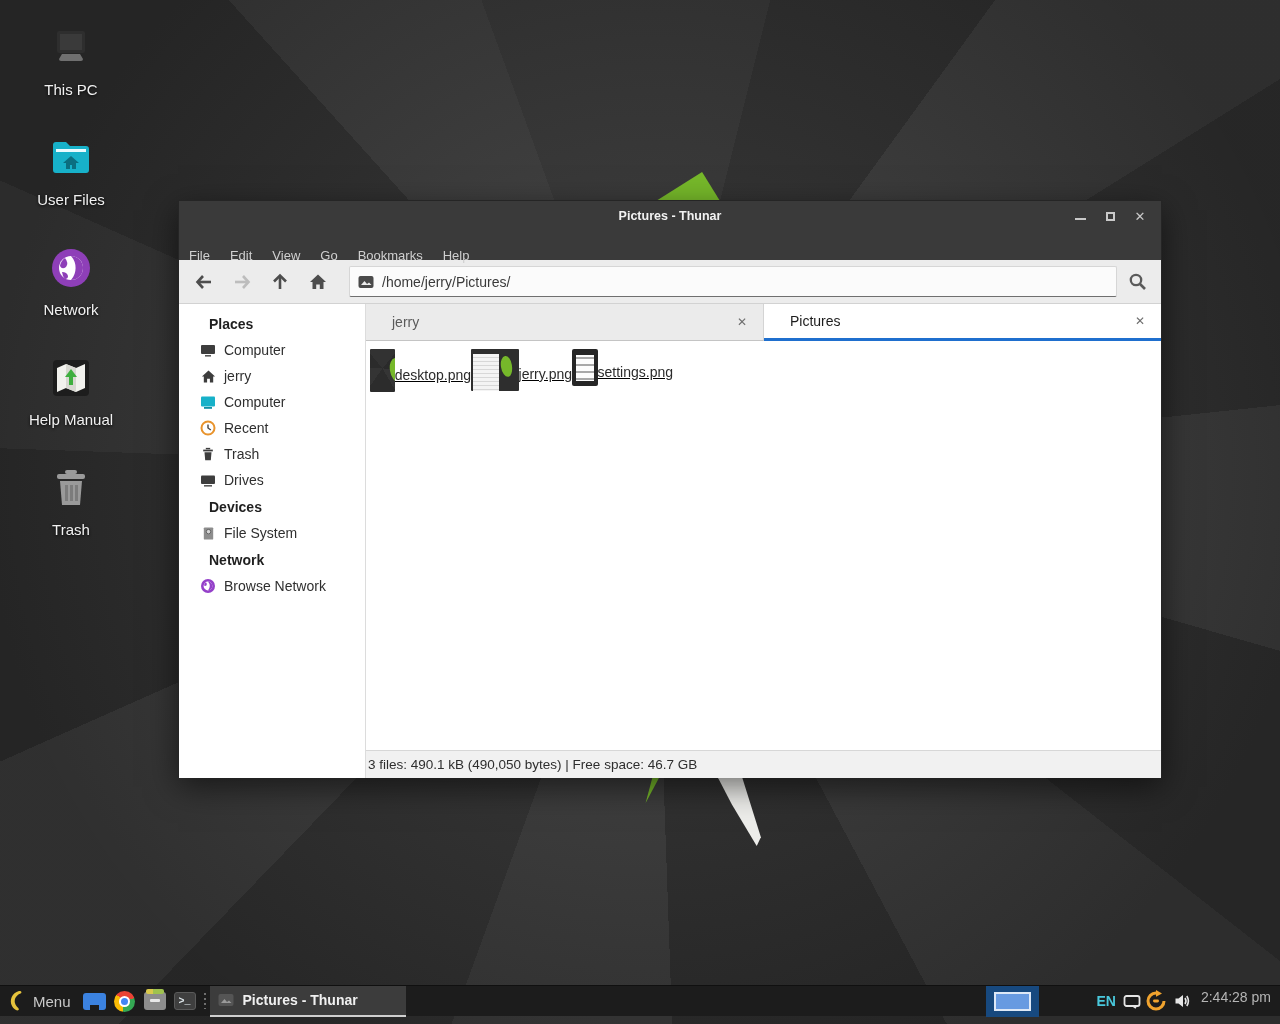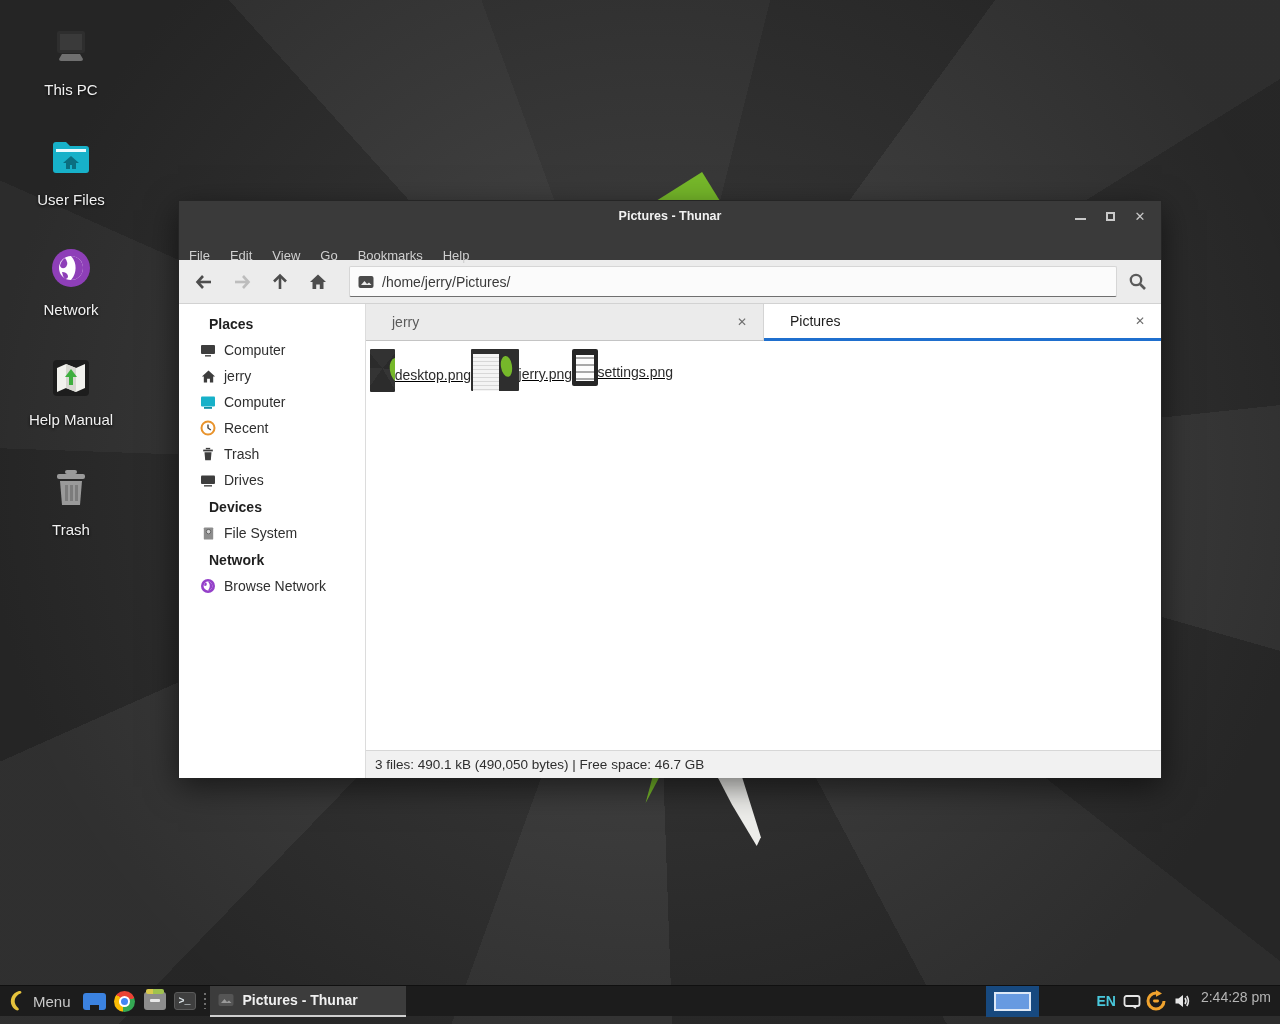--- a/index.html
+++ b/index.html
@@ -77,21 +77,21 @@
   .thumb-menu { width:49px; height:42px; position:relative; overflow:hidden; background:#2e2e2e; }
   .thumb-menu .panel { position:absolute; left:2px; top:5px; width:26px; height:37px; background:#f4f4f4;
     background-image:repeating-linear-gradient(#f4f4f4 0 3px, #d8d8d8 3px 4px); }
   .thumb-menu .blob { position:absolute; left:30px; top:7px; width:11px; height:21px; background:#76b82a;
     border-radius:60% 60% 55% 65% / 55% 55% 60% 60%; transform:rotate(-8deg); }
   .thumb-settings { width:47px; height:37px; background:#262626; border-radius:2px; position:relative; overflow:hidden; }
   .thumb-settings .inner { position:absolute; left:4px; top:6px; right:4px; bottom:5px; background:#fdfdfd;
     background-image:repeating-linear-gradient(#fdfdfd 0 2px, #a9a9a9 2px 4px, #fdfdfd 4px 7px),
                      repeating-linear-gradient(90deg, rgba(255,255,255,0) 0 6px, rgba(255,255,255,.7) 6px 8px); }
 
-  .statusbar { height:28px; background:#f1f1f1; border-top:1px solid #d7d7d7; display:flex; align-items:center; padding-left:9px; }
+  .statusbar { height:28px; background:#f1f1f1; border-top:1px solid #d7d7d7; display:flex; align-items:center; padding-left:2px; }
   .statusbar span { font-size:13.5px; color:#2e2e2e; }
 
   
   .taskbar { position:absolute; left:0; bottom:8px; width:1280px; height:31px; background:#1c1c1c;
     display:flex; align-items:center; border-top:1px solid #101010; }
   .menu-btn { display:flex; align-items:center; height:31px; padding:0 9px 0 8px; }
   .menu-btn .mlabel { font-size:15px; color:#c9c9c9; margin-left:8px; }
   .ql { width:30px; height:31px; display:flex; align-items:center; justify-content:center; }
   .handle { width:10px; height:31px; display:flex; align-items:center; justify-content:center; }
   .handle i { display:block; width:2px; height:16px; background:repeating-linear-gradient(#6f6f6f 0 2px, transparent 2px 5px); }

